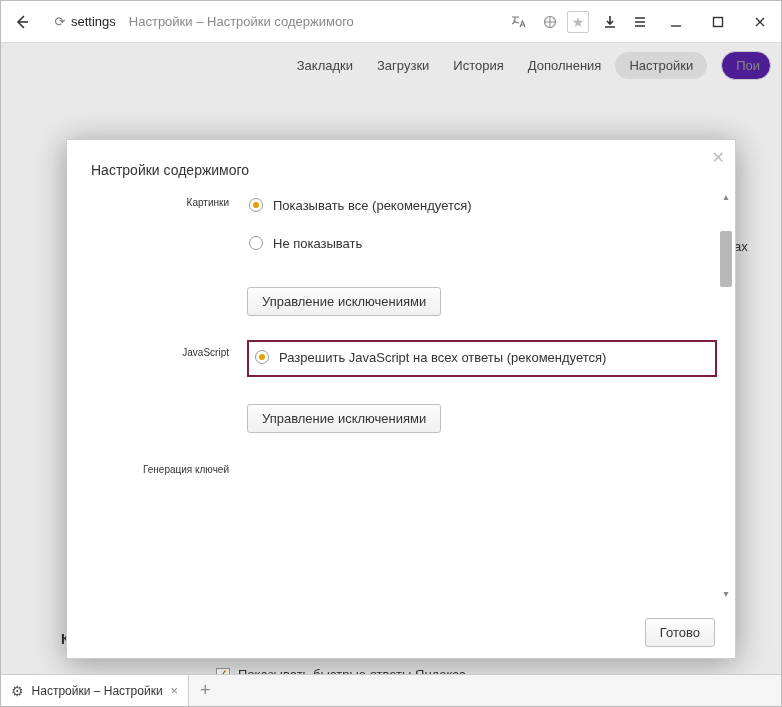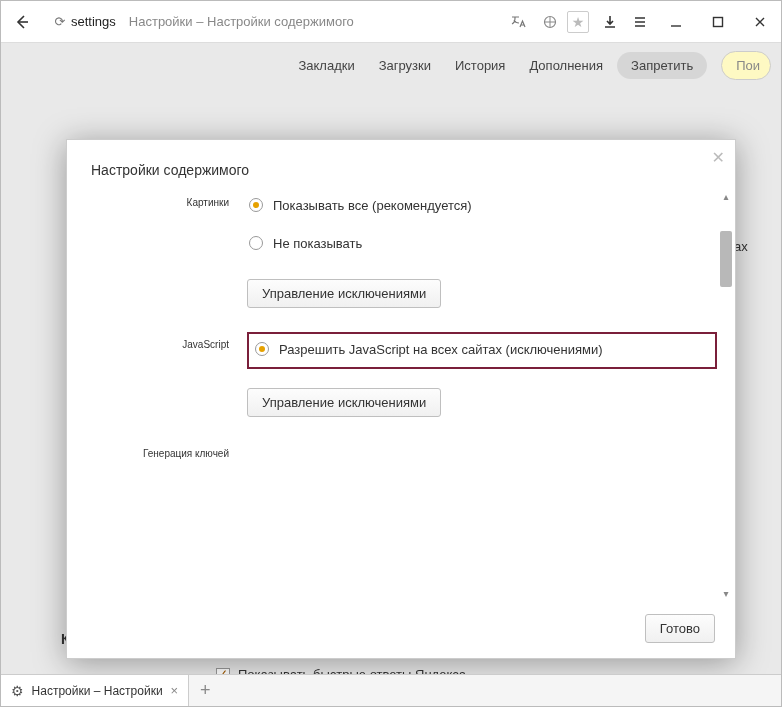--- a/index.html
+++ b/index.html
@@ -15,21 +15,21 @@
   .omni-right { display: flex; align-items: center; gap: 2px; margin-left: 4px; margin-right: 6px; }
   .icon-box { width: 30px; height: 30px; display: flex; align-items: center; justify-content: center; color: #555; }
   .star-box { border: 1px solid #ccc; width: 22px; height: 22px; display:flex; align-items:center; justify-content:center; color:#bbb; font-size:14px; border-radius:2px;}
   .winctl { display:flex; }
   .winctl .top-btn svg { width:12px; height:12px; }
   
   .content-bg { flex:1; background:#e9e9e9; position:relative; overflow:hidden; }
   .nav { display:flex; justify-content:flex-end; align-items:center; height:44px; padding-right:10px; gap:4px; }
   .nav-item { padding:6px 10px; color:#444; font-size:13px; }
   .nav-item.active { background:rgba(0,0,0,.08); border-radius:14px; padding:6px 14px; }
-  .search-pill { background:#fef9c3; border:1px solid #ccc; border-radius:16px; padding:6px 10px 6px 14px; color:#888; margin-left:10px; }
+  .search-pill { background:#4c1d95; border:1px solid #ccc; border-radius:16px; padding:6px 10px 6px 14px; color:#888; margin-left:10px; }
   
   .bg-text { position:absolute; left:720px; top:196px; color:#333; font-size:13px; }
   .bg-section-title { position:absolute; left:60px; top:588px; font-weight:bold; color:#333; font-size:14px; }
   .bg-row { position:absolute; left:215px; display:flex; align-items:center; gap:8px; color:#333; }
   .bg-row.r1 { top:624px; }
   .chk { width:14px; height:14px; border:1px solid #999; background:#fff; display:inline-flex; align-items:center; justify-content:center; }
   .chk.checked::after { content:"✓"; color:#a05a00; font-size:12px; position:relative; top:-1px; }
   
   .modal { position:absolute; left:65px; top:96px; width:670px; height:520px; background:#fff; border:1px solid #ccc; box-shadow:0 4px 30px rgba(0,0,0,.35); display:flex; flex-direction:column; }
   .modal-close { position:absolute; top:8px; right:10px; color:#bbb; font-size:16px; }
@@ -38,21 +38,21 @@
   .modal-body::-webkit-scrollbar { width:16px; }
   .section { display:flex; margin-bottom:28px; }
   .section.first { margin-top:6px; }
   .sec-label { width:156px; text-align:right; padding-right:18px; padding-top:3px; color:#333; font-size:10px; }
   .sec-body { flex:1; }
   .radio-row { display:flex; align-items:flex-start; gap:10px; margin-bottom:14px; padding:3px 6px 3px 2px; }
   .radio-row.highlight { border:2.5px solid #7a1f3a; padding:7px 8px 7px 6px; margin-bottom:10px; margin-top:-4px; }
   .radio { width:14px; height:14px; border:1px solid #999; border-radius:50%; display:inline-flex; align-items:center; justify-content:center; flex-shrink:0; margin-top:1px; }
   .radio.sel::after { content:""; width:6px; height:6px; background:#e6a100; border-radius:50%; }
   .radio-label { color:#333; font-size:13px; line-height:1.4; }
-  .btn { display:inline-block; background:linear-gradient(#fdfdfd,#f0f0f0); border:1px solid #bfbfbf; border-radius:3px; padding:6px 14px; font-size:13px; color:#333; margin-top:9px; }
+  .btn { display:inline-block; background:linear-gradient(#fdfdfd,#f0f0f0); border:1px solid #bfbfbf; border-radius:3px; padding:6px 14px; font-size:13px; color:#333; margin-top:17px; }
   .modal-footer { height:56px; border-top:0; display:flex; justify-content:flex-end; align-items:center; padding:0 20px 12px 0; }
   
   .scroll-track { position:absolute; right:1px; top:1px; bottom:0; width:16px; }
   .scroll-thumb { position:absolute; right:2px; top:42px; width:12px; height:56px; background:#b8b8b8; border-radius:2px; }
   .scroll-arrow { position:absolute; right:2px; width:12px; height:12px; color:#888; font-size:10px; text-align:center; }
   .scroll-arrow.up { top:2px; } .scroll-arrow.down { bottom:2px; }
   
   .tabstrip { height:32px; border-top:1px solid #ccc; background:#f5f5f5; display:flex; align-items:stretch; }
   .tab { display:flex; align-items:center; gap:8px; padding:0 10px; border-right:1px solid #ccc; background:#fff; max-width:210px; }
   .tab .favicon { color:#555; font-size:14px; }
@@ -120,21 +120,21 @@
         </div>
     </div>
   </div>
 
   <div class="content-bg">
     <div class="nav">
       <div class="nav-item">Закладки</div>
       <div class="nav-item">Загрузки</div>
       <div class="nav-item">История</div>
       <div class="nav-item">Дополнения</div>
-      <div class="nav-item active">Запретить</div>
+      <div class="nav-item active">Настройки</div>
       <div class="search-pill">Пои</div>
     </div>
 
     <span class="bg-text">йтах</span>
 
     <div class="bg-section-title">Контекстное меню</div>
     <div class="bg-row r1">
       <span class="chk checked"></span>
       <span>Показывать быстрые ответы Яндекса</span>
     </div>
@@ -157,21 +157,21 @@
             </div>
             <div class="btn">Управление исключениями</div>
           </div>
         </div>
 
         <div class="section">
           <div class="sec-label">JavaScript</div>
           <div class="sec-body">
             <div class="radio-row highlight">
               <span class="radio sel"></span>
-              <span class="radio-label">Разрешить JavaScript на всех сайтах (исключениями)</span>
+              <span class="radio-label">Разрешить JavaScript на всех ответы (рекомендуется)</span>
             </div>
             <div class="btn">Управление исключениями</div>
           </div>
         </div>
 
         <div class="section">
           <div class="sec-label">Генерация ключей</div>
         </div>
 
         <div class="scroll-track">

